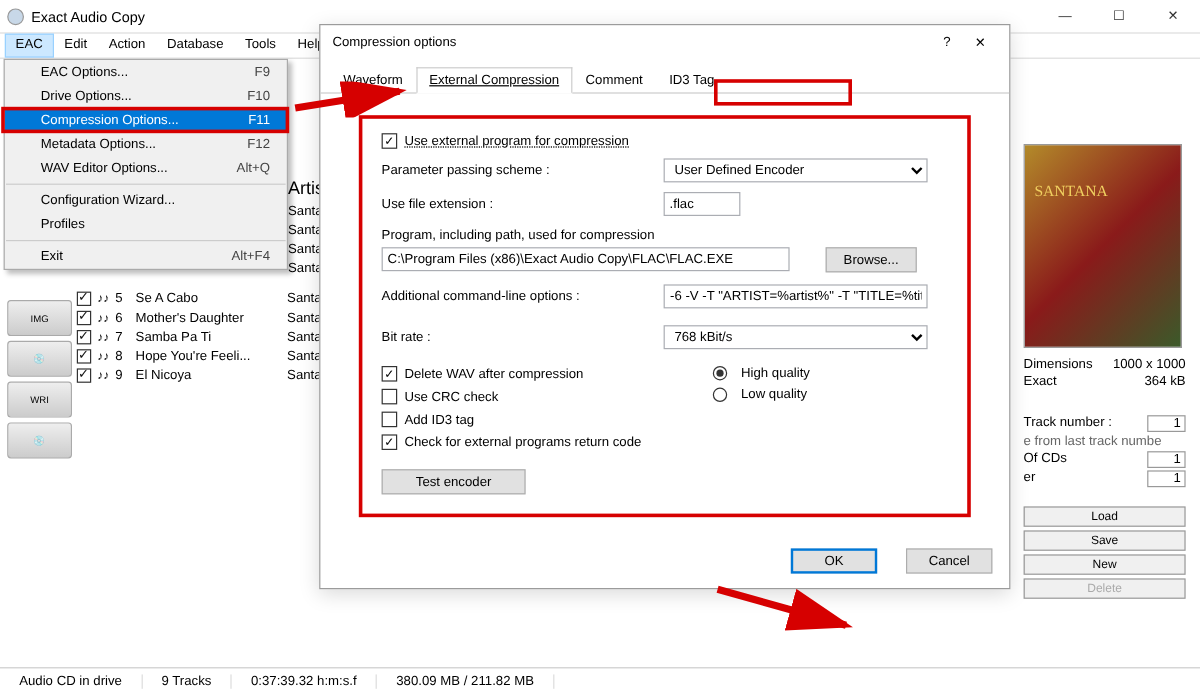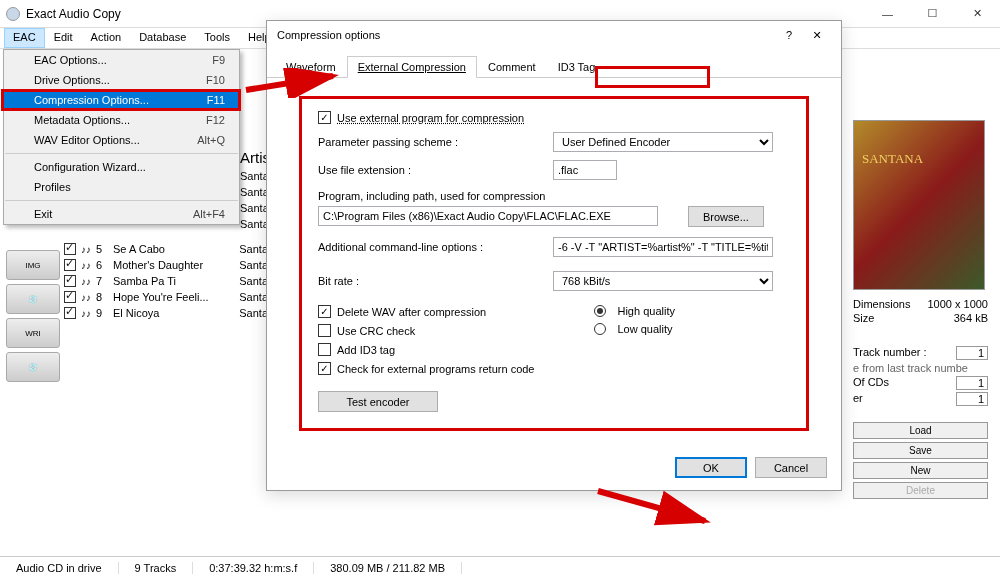--- a/index.html
+++ b/index.html
@@ -58,21 +58,21 @@
 input[type=text], select.sel { border: 1px solid #abadb3; padding: 1px 4px; height: 20px; font-size: 11px; background: #fff; }
 select.sel { width: 220px; }
 input.wide { width: 340px; }
 input.short { width: 64px; }
 .btn { border: 1px solid #adadad; background: #e1e1e1; padding: 2px 14px; height: 21px; min-width: 72px; }
 .btn.primary { border: 2px solid #0078d7; }
 .chklbl { display: flex; align-items: center; gap: 6px; }
 .chklbl .box { width: 13px; height: 13px; border: 1px solid #333; display: inline-flex; align-items: center; justify-content: center; font-size: 10px; }
 .radio { width: 12px; height: 12px; border: 1px solid #333; border-radius: 50%; display: inline-flex; align-items: center; justify-content: center; margin-right: 5px; }
 .radio.on::after { content: ""; width: 6px; height: 6px; background: #333; border-radius: 50%; }
-.dlg-footer { display: flex; justify-content: flex-end; gap: 8px; padding: 8px 14px 12px; }
+.dlg-footer { display: flex; justify-content: flex-end; gap: 24px; padding: 8px 14px 12px; }
 
 
 .rpanel { position: absolute; top: 120px; right: 12px; width: 135px; font-family: "Consolas", monospace; font-size: 11px; }
 .cover { width: 132px; height: 170px; background: linear-gradient(135deg,#b38b2a,#8a1a1a,#3b5a2a); border: 1px solid #999; margin-bottom: 8px; position: relative; overflow: hidden; }
 .cover::before { content: "SANTANA"; position: absolute; top: 30px; left: 8px; color: #f0d060; font-size: 13px; font-family: serif; }
 .rrow { display: flex; justify-content: space-between; margin: 2px 0; }
 .rinput { border: 1px solid #999; width: 32px; text-align: right; padding: 0 3px; font-family: inherit; }
 .rbuttons { display: flex; gap: 3px; margin-top: 16px; flex-direction: column; }
 .rbtn { border: 1px solid #999; padding: 2px 6px; font-family: inherit; font-size: 10px; background: #f0f0f0; }
 .rbtn.dis { color: #aaa; }
@@ -284,21 +284,21 @@
 
 <div class="redbox" style="top:66px;left:595px;width:115px;height:22px"></div>
 
 <div class="rpanel">
   <div class="cover"></div>
   <div class="rrow">
       <span>Dimensions</span>
       <span>1000 x 1000</span>
     </div>
   <div class="rrow">
-      <span>Size</span>
+      <span>Exact</span>
       <span>364 kB</span>
     </div>
   <div class="rrow" style="margin-top:22px">
       <span>Track number :</span>
       <input class="rinput" value="1" style="">
     </div>
   <div style="color:#666;white-space:nowrap;overflow:hidden">e from last track numbe</div>
   <div class="rrow" style="">
       <span>Of CDs</span>
       <input class="rinput" value="1" style="">

